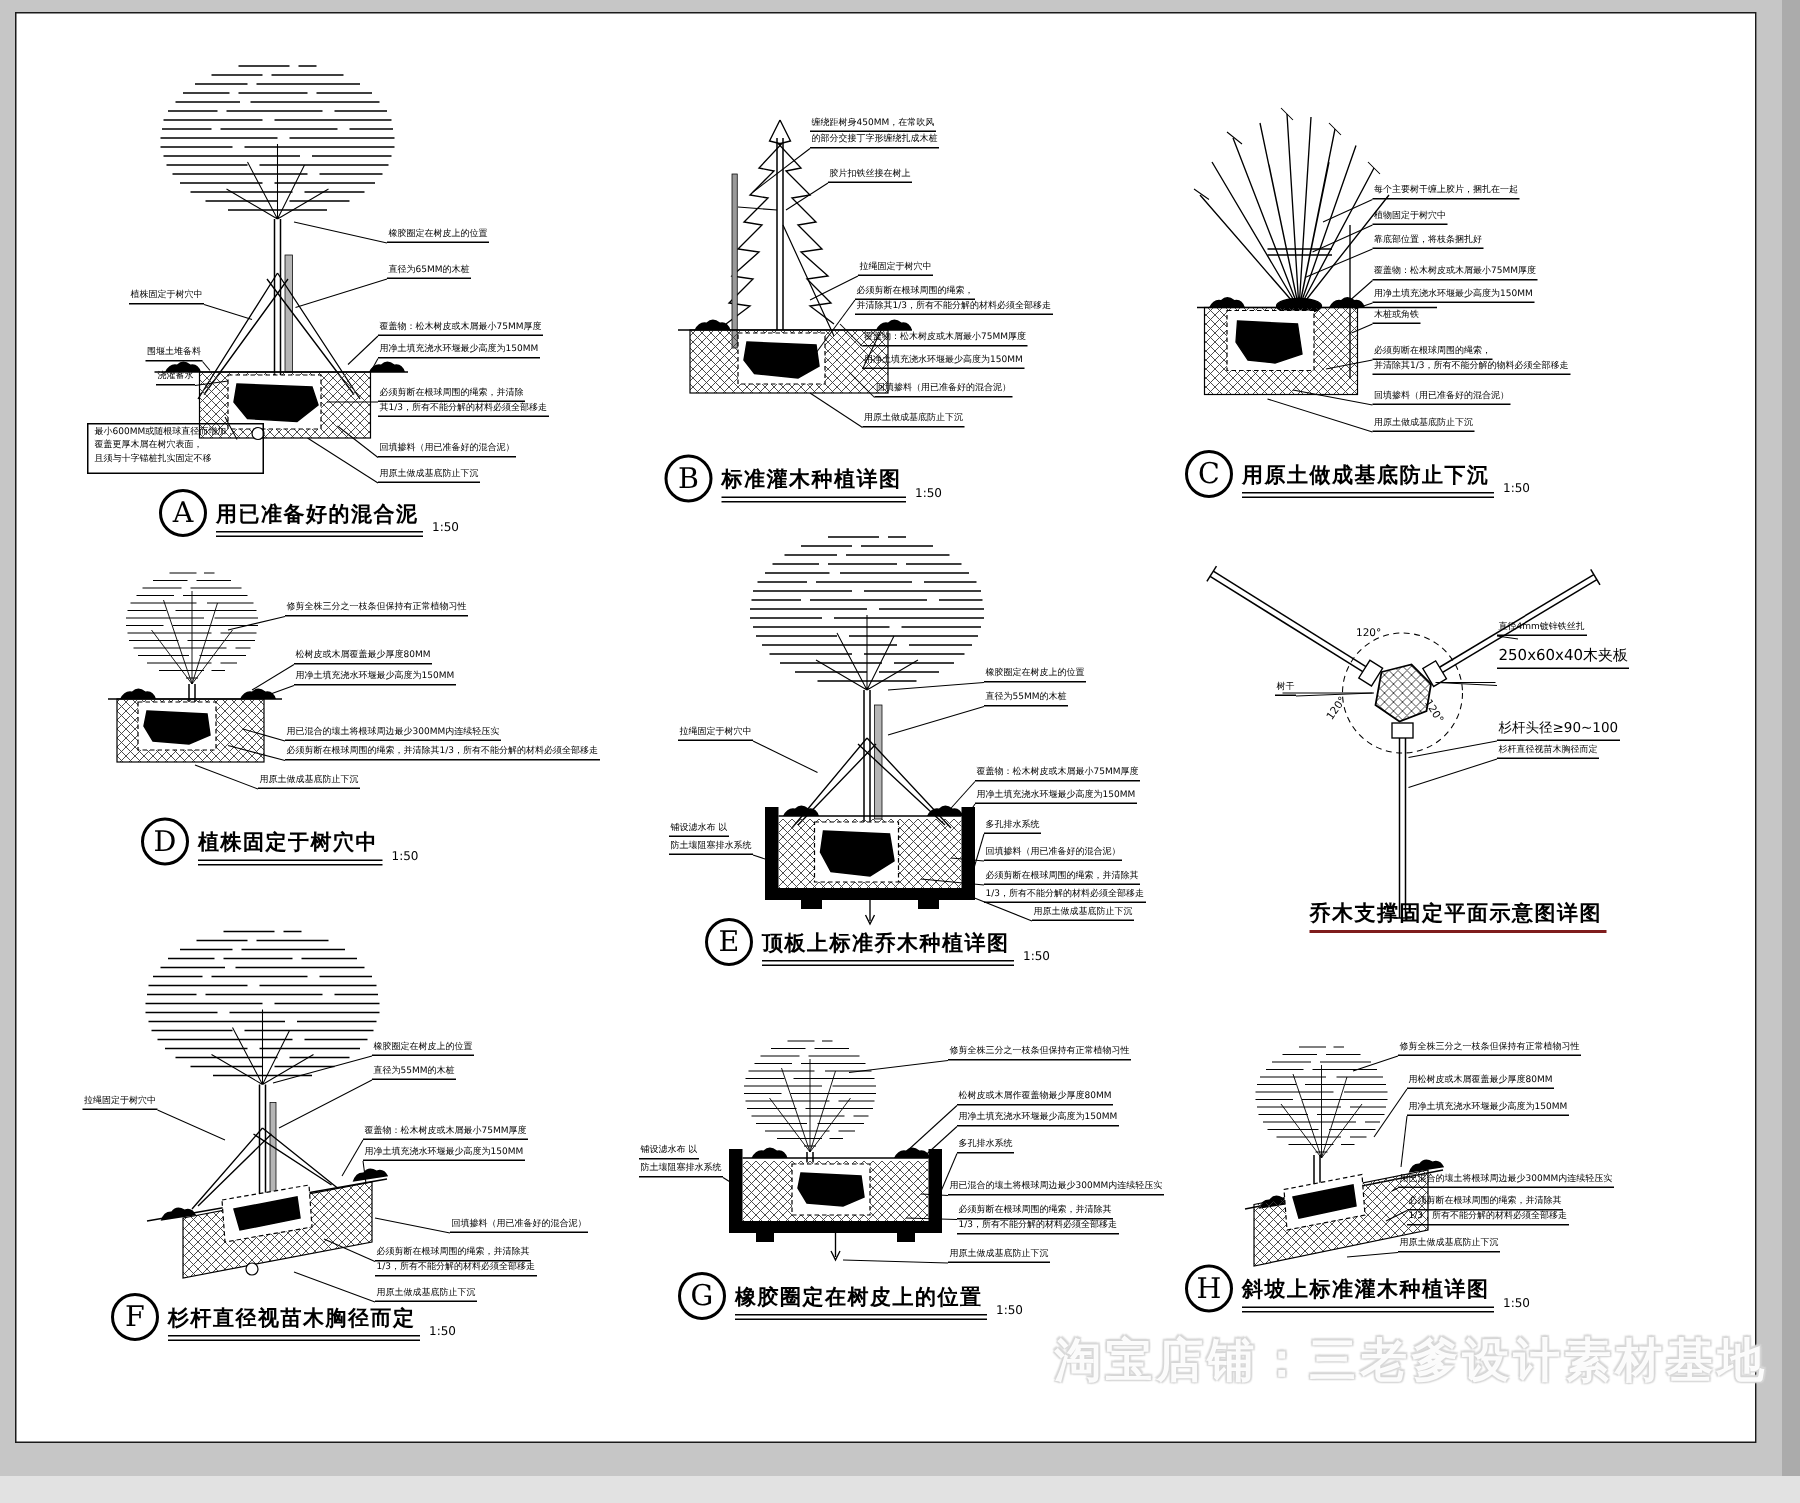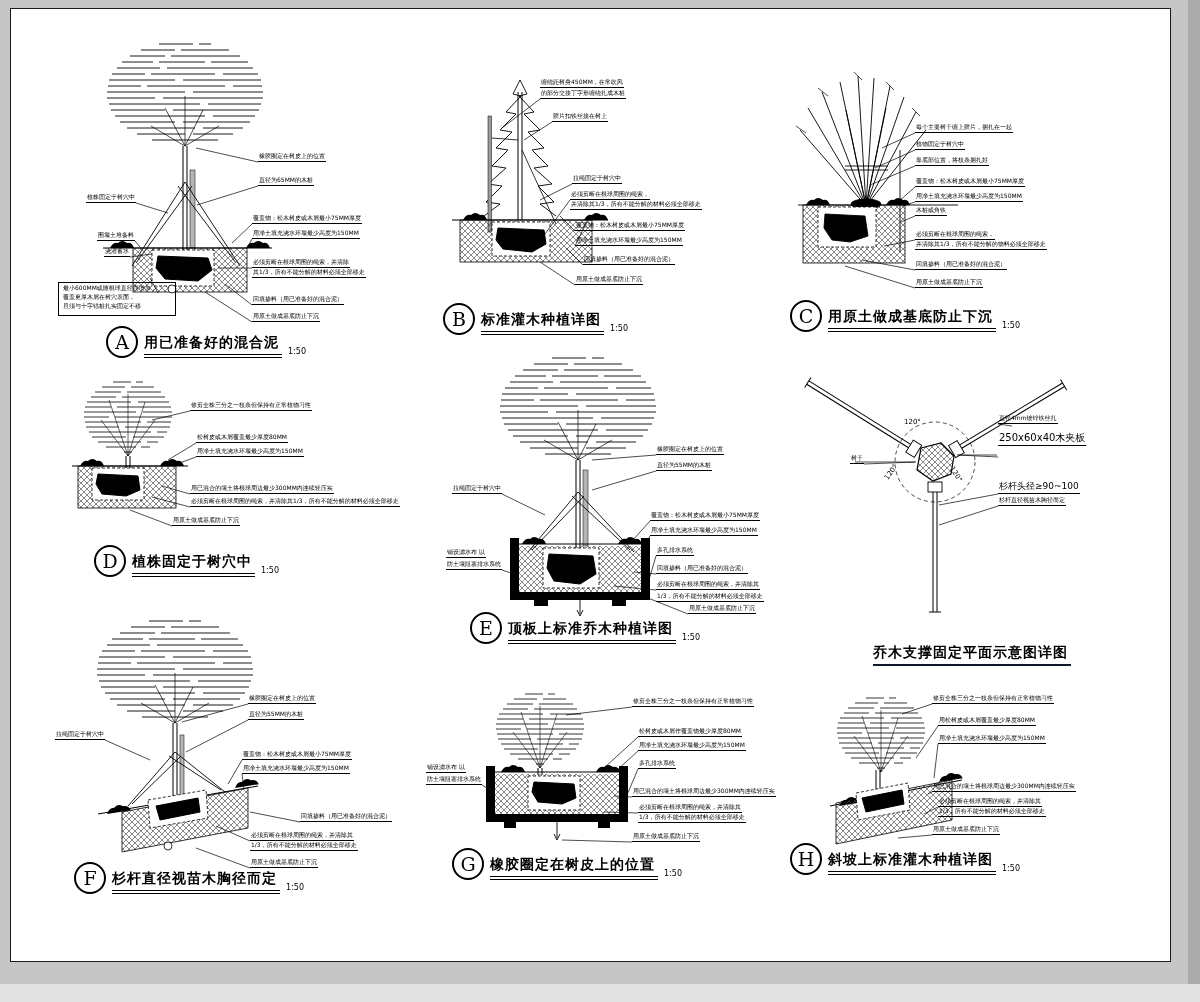--- a/index.html
+++ b/index.html
@@ -20,21 +20,21 @@
   .rot-l{transform:rotate(-55deg);}
   .rot-r{transform:rotate(58deg);}
   .notebox{position:absolute;border:1px solid #000;z-index:2;}
   .dtitle{position:absolute;display:flex;align-items:flex-end;gap:6px;z-index:3;}
   .circ{width:28px;height:28px;border:2px solid #000;border-radius:50%;display:flex;
         align-items:center;justify-content:center;font-family:"DejaVu Serif",serif;
         font-size:19px;background:#fff;}
   .ttext{font-size:14px;font-weight:700;border-bottom:4px double #000;padding:0 3px 2px 0;
          letter-spacing:1px;}
   .tscale{font-size:8px;padding-bottom:2px;}
-  .plan-title .ttext{border-bottom:2px solid #0f172a;margin-top:44px;}
+  .plan-title .ttext{border-bottom:2px solid #7f1d1d;}
   .watermark{position:absolute;left:703px;top:886px;z-index:4;font-size:31px;font-weight:700;
              letter-spacing:3px;color:rgba(255,255,255,0.92);
              text-shadow:0 0 1px #cfcfcf,1px 1px 1px #d8d8d8,-1px -1px 1px #d8d8d8,
                          1px -1px 1px #d8d8d8,-1px 1px 1px #d8d8d8;}
 </style>
 </head>
 <body>
 
 <div class="stage">
   <div class="paper"></div>
@@ -410,13 +410,14 @@
     <span class="circ">G</span>
     <span class="ttext">橡胶圈定在树皮上的位置</span>
     <span class="tscale">1:50</span>
   </div>
   <div class="dtitle" style="left:790px;top:843px">
     <span class="circ">H</span>
     <span class="ttext">斜坡上标准灌木种植详图</span>
     <span class="tscale">1:50</span>
   </div>
 
+  <div class="watermark">淘宝店铺：三老爹设计素材基地</div>
 </div>
 
 </body></html>

